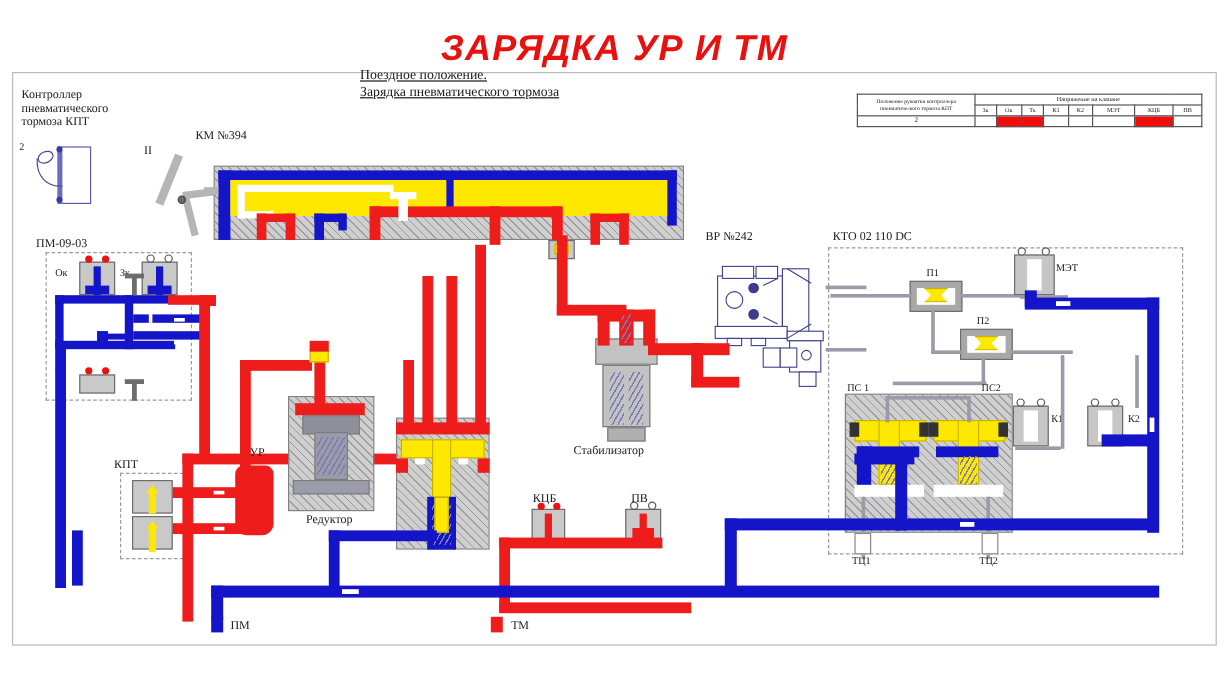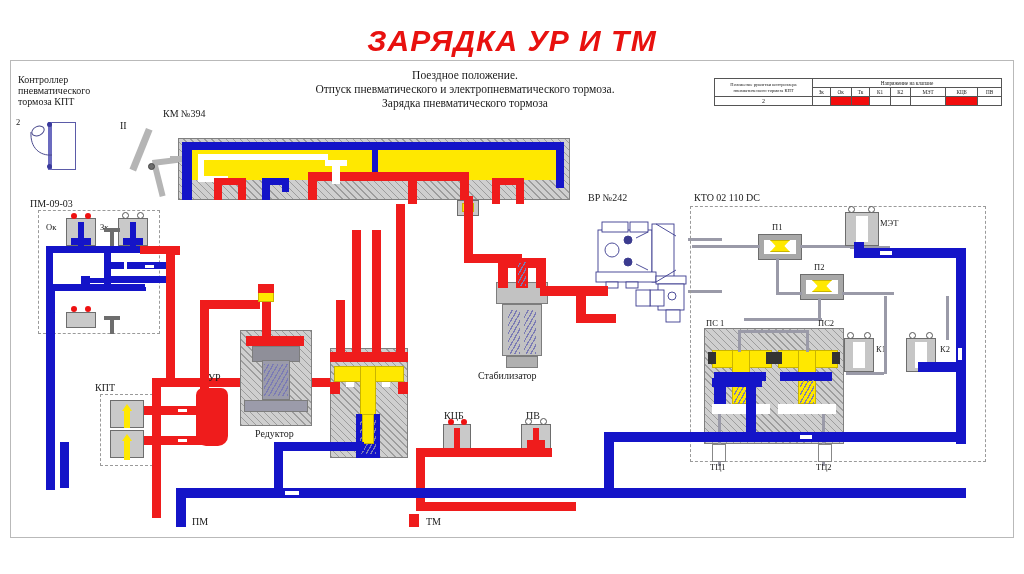--- a/index.html
+++ b/index.html
@@ -28,25 +28,26 @@
     text-align: center;
     font-family: "Liberation Sans", sans-serif;
     font-weight: bold;
     font-style: italic;
     font-size: 30px;
     color: #e8110f;
     letter-spacing: 1px;
   }
   .subtitle {
     position: absolute;
-    left: 300px; top: 68px; width: 330px;
-    text-align: center;
+    left: 300px; top: 56px; width: 330px;
+    text-align: left;
     font-size: 11.5px;
     color: #1a1a1a;
     line-height: 14px;
+    text-decoration: underline;
   }
   .lbl {
     position: absolute;
     font-size: 10px;
     color: #202020;
     white-space: nowrap;
   }
   .lbl.sm { font-size: 8.5px; }
 
   
@@ -147,21 +148,20 @@
 <body>
 
 <div id="stage">
 
   <div class="title">ЗАРЯДКА УР И ТМ</div>
 
   <div class="frame"></div>
 
   <div class="subtitle">
     <div>Поездное положение.</div>
-    <div>Отпуск пневматического и электропневматического тормоза.</div>
     <div>Зарядка пневматического тормоза</div>
   </div>
 
   <div class="lbl" style="left:18px;top:74px;">Контроллер</div>
   <div class="lbl" style="left:18px;top:85px;">пневматического</div>
   <div class="lbl" style="left:18px;top:96px;">тормоза КПТ</div>
   <div class="lbl sm" style="left:16px;top:117px;">2</div>
   <div class="valvecase" style="left:48px;top:122px;width:28px;height:48px;background:#fff;border-color:#5b5ba8;"></div>
   <div class="pipe" style="left:48px;top:122px;width:4px;height:48px;background:#6b6bbf;"></div>
   <div class="dotred" style="left:47px;top:122px;width:5px;height:5px;background:#3a3a9c;"></div>

